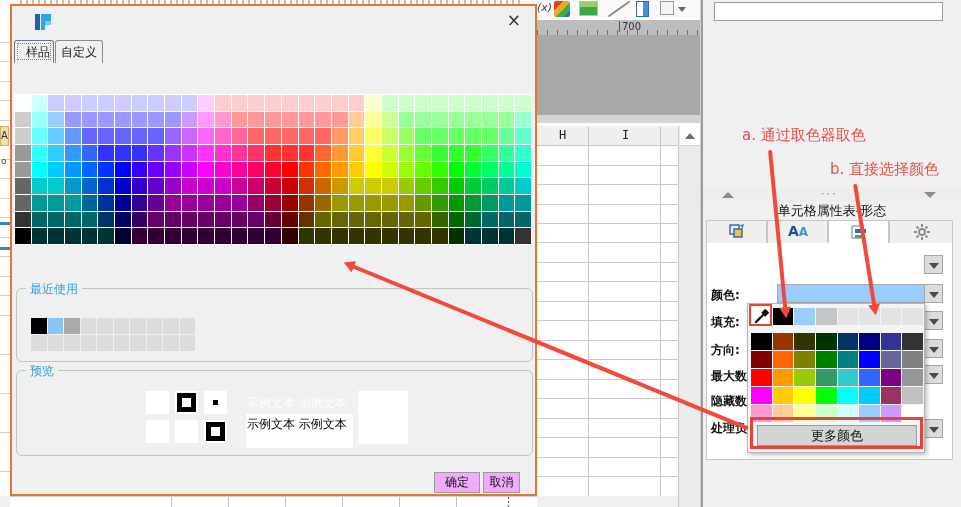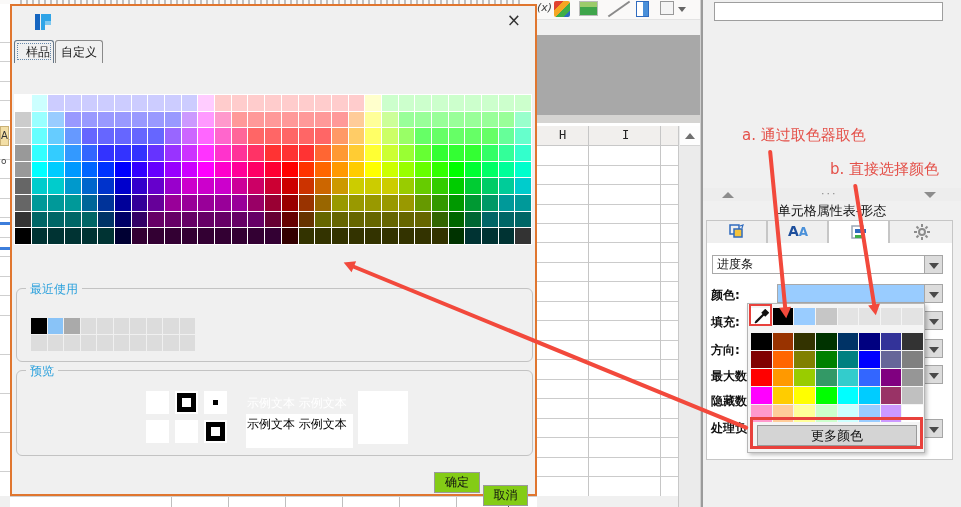--- a/index.html
+++ b/index.html
@@ -48,21 +48,21 @@
   .group{position:absolute;left:4px;width:517px;border:1px solid #C3C3C3;border-radius:6px;}
   .group-label{position:absolute;left:9px;top:-8px;background:#F0F0F0;padding:0 4px;font-size:12px;color:#2AA0DC;}
   .recent-grid{position:absolute;left:14px;top:29px;width:164px;height:33px;display:grid;
     grid-template-columns:repeat(10,1fr);grid-template-rows:repeat(2,1fr);gap:1px;background:#F0F0F0;}
   .pv-sq{position:absolute;width:23px;height:23px;background:#fff;}
   .pv-ring:after{content:"";position:absolute;left:2px;top:2px;width:9px;height:9px;border:5px solid #000;background:#fff;}
   .pv-dot:after{content:"";position:absolute;left:9px;top:9px;width:5px;height:5px;background:#000;}
   .pv-text1{position:absolute;color:#fff;font-size:12px;white-space:nowrap;}
   .pv-whitebox{position:absolute;background:#fff;}
   .pv-text2{position:absolute;color:#000;font-size:12px;white-space:nowrap;}
-  .dlg-btn{position:absolute;height:21px;background:#84cc16;border:1px solid #9A9A9A;font-size:12px;color:#111;
+  .dlg-btn{position:absolute;height:21px;background:#f0abfc;border:1px solid #9A9A9A;font-size:12px;color:#111;
     text-align:center;line-height:19px;}
 
   
   .right-panel{left:703px;top:0;width:258px;height:507px;background:#F0F0F0;z-index:10;}
   .rp-input{position:absolute;left:11px;top:2px;width:229px;height:19px;background:#fff;border:1px solid #9E9E9E;}
   .rp-splitter{position:absolute;left:0;top:188px;width:258px;height:13px;background:#EDEDED;}
   .spl-up{position:absolute;left:19px;top:4px;border-left:6px solid transparent;border-right:6px solid transparent;border-bottom:6px solid #8C8C8C;}
   .spl-dots{position:absolute;left:118px;top:-1px;color:#8C8C8C;font-size:11px;letter-spacing:2px;}
   .spl-down{position:absolute;left:221px;top:4px;border-left:6px solid transparent;border-right:6px solid transparent;border-top:6px solid #8C8C8C;}
   .rp-title{position:absolute;left:0;top:202px;width:258px;text-align:center;font-size:13px;color:#111;}
@@ -104,20 +104,24 @@
     <div class="tb-frag" style="left:20px;width:500px;top:0;"></div>
     <div class="mid-icon" style="left:537px;font-size:11px;color:#444;font-style:italic;">(x)</div>
     <div class="mid-icon" style="left:554px;width:16px;height:16px;background:linear-gradient(135deg,#E0412F 0 30%,#F5A623 30% 55%,#3FAE49 55% 80%,#2F6BBF 80%);border-radius:2px;"></div>
     <div class="mid-icon" style="left:579px;width:19px;height:15px;background:linear-gradient(to bottom,#9CCB6B 0 40%,#3FA54B 40%);border:1px solid #BBB;"></div>
     <div class="mid-icon" style="left:606px;top:8px;width:26px;height:2px;background:#8A8A8A;transform:rotate(-35deg);"></div>
     <div class="mid-icon" style="left:636px;width:13px;height:16px;background:#fff;border:1px solid #2F6BBF;box-shadow:inset -5px 0 0 #4A90D9;"></div>
     <div class="mid-icon" style="left:660px;width:14px;height:14px;background:#F4F4F4;border:1px solid #999;"></div>
     <div class="mid-icon" style="left:678px;top:7px;border-left:4px solid transparent;border-right:4px solid transparent;border-top:5px solid #666;"></div>
   </div>
 
+  <div class="abs ruler">
+    <div class="ruler-ticks"></div>
+    <div class="ruler-label">700</div>
+  </div>
   <div class="abs canvas-gray"></div>
   <div class="abs canvas-strip"></div>
   <div class="abs canvas-gap"></div>
   <div class="abs col-headers">
     <span class="col-h" style="left:22px;">H</span>
     <span class="col-h" style="left:85px;">I</span>
     <div class="vline" style="left:51px;top:0;height:20px;"></div>
     <div class="vline" style="left:123px;top:0;height:20px;"></div>
   </div>
   <div class="abs grid-area">
@@ -474,21 +478,21 @@
           <div class="sw" style="background: rgb(220, 220, 220);"></div>
           <div class="sw" style="background: rgb(220, 220, 220);"></div>
           <div class="sw" style="background: rgb(220, 220, 220);"></div>
           <div class="sw" style="background: rgb(220, 220, 220);"></div>
           <div class="sw" style="background: rgb(220, 220, 220);"></div>
           <div class="sw" style="background: rgb(220, 220, 220);"></div>
         </div>
     </div>
 
     <div class="dlg-btn" style="left:422px;top:466px;width:46px;">确定</div>
-    <div class="dlg-btn" style="left:471px;top:466px;width:45px;margin-top:13px;">取消</div>
+    <div class="dlg-btn" style="left:471px;top:466px;width:37px;">取消</div>
   </div>
 
   <div class="abs right-panel">
     <div class="rp-input"></div>
 
     <div class="rp-splitter">
       <div class="spl-up"></div>
       <div class="spl-dots">···</div>
       <div class="spl-down"></div>
     </div>
@@ -525,21 +529,20 @@
               <line x1="11.5" y1="11.5" x2="13.5" y2="13.5"></line>
             <line x1="2.5" y1="13.5" x2="4.5" y2="11.5"></line>
               <line x1="11.5" y1="4.5" x2="13.5" y2="2.5"></line>
           </g>
         </svg>
       </div>
     </div>
 
     <div class="rp-content"></div>
 
-    <div class="select-box" style="left:9px;top:255px;width:213px;height:19px;">进度条</div>
     <div class="drop" style="left:221px;top:255px;"></div>
 
     <div class="fld-label" style="left:8px;top:287px;">颜色:</div>
     <div class="select-box" style="left: 74px; top: 284px; width: 148px; height: 19px; background: rgb(153, 204, 255);"></div>
     <div class="drop" style="left:221px;top:284px;"></div>
 
     <div class="fld-label" style="left:8px;top:314px;">填充:</div>
     <div class="drop" style="left:221px;top:311px;"></div>
 
     <div class="fld-label" style="left:8px;top:342px;">方向:</div>

